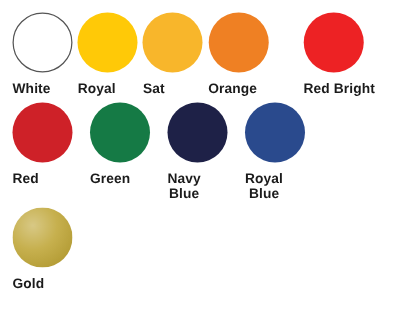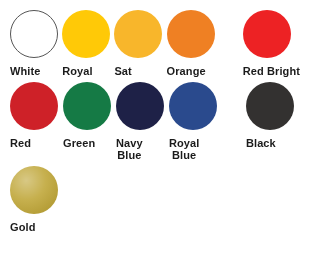--- a/index.html
+++ b/index.html
@@ -116,24 +116,20 @@
     <div class="swatch-cell">
       <div class="swatch-dot" style="background-color: rgb(30, 33, 71);"></div>
       <div class="swatch-label">Navy
 Blue</div>
     </div>
     <div class="swatch-cell">
       <div class="swatch-dot" style="background-color: rgb(42, 74, 141);"></div>
       <div class="swatch-label">Royal
 Blue</div>
     </div>
-    <div class="swatch-cell wide">
-      <div class="swatch-dot" style="background-color: rgb(51, 49, 48);"></div>
-      <div class="swatch-label">Black</div>
-    </div>
   </div>
 
   <div class="swatch-row">
     <div class="swatch-cell">
       <div class="swatch-dot metallic" style="background-color: rgb(192, 167, 58);"></div>
       <div class="swatch-label">Gold</div>
     </div>
   </div>
 </div>
 

